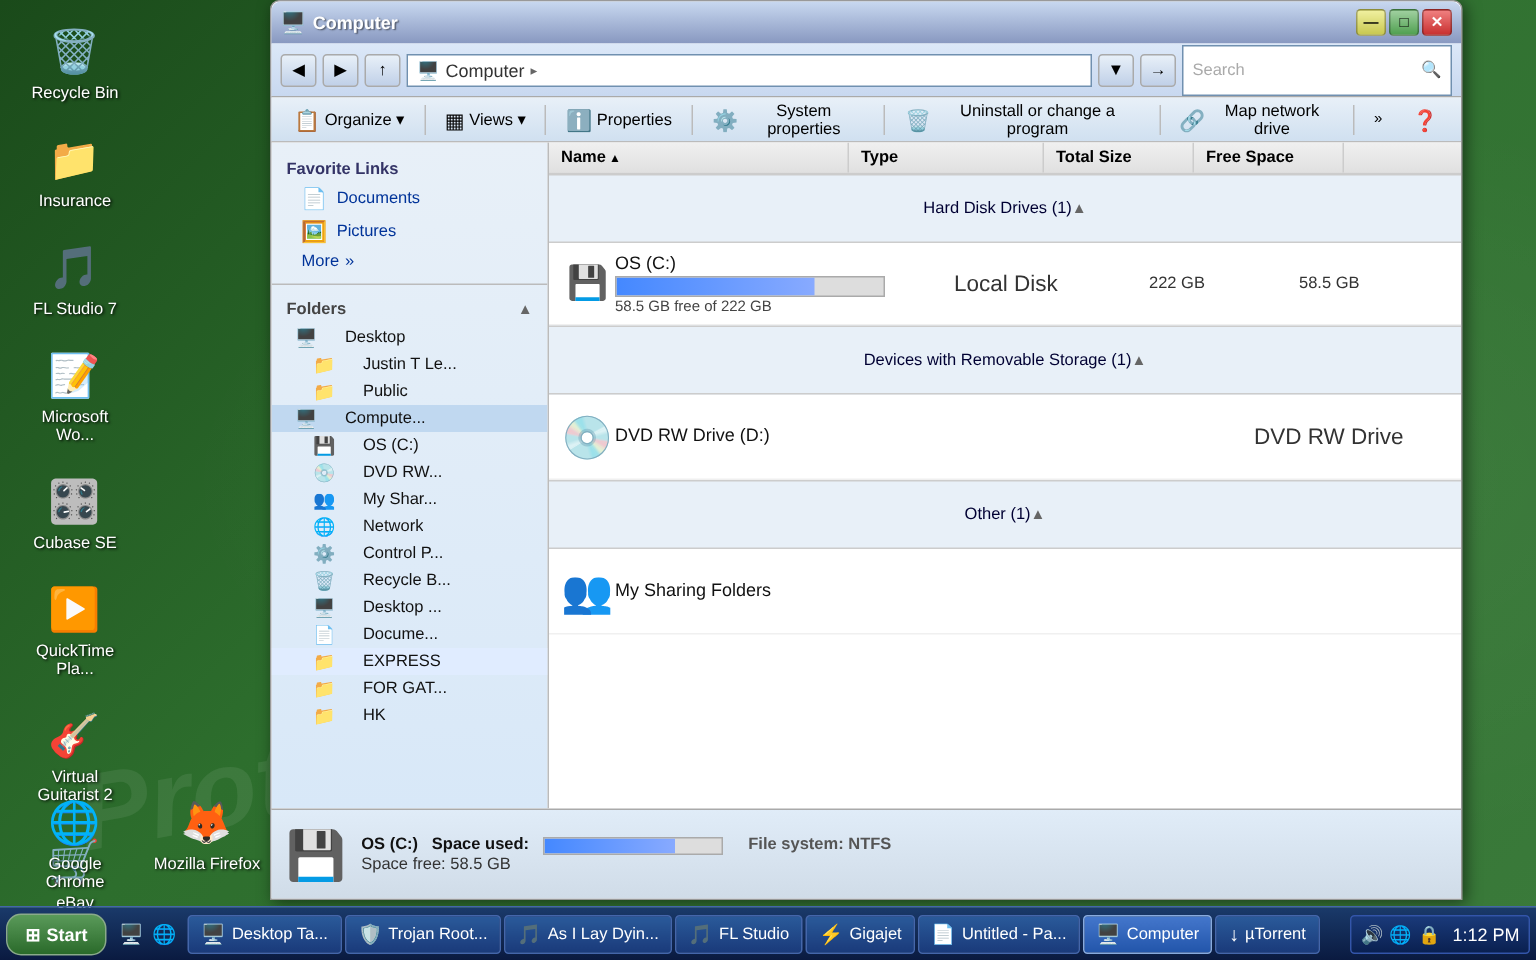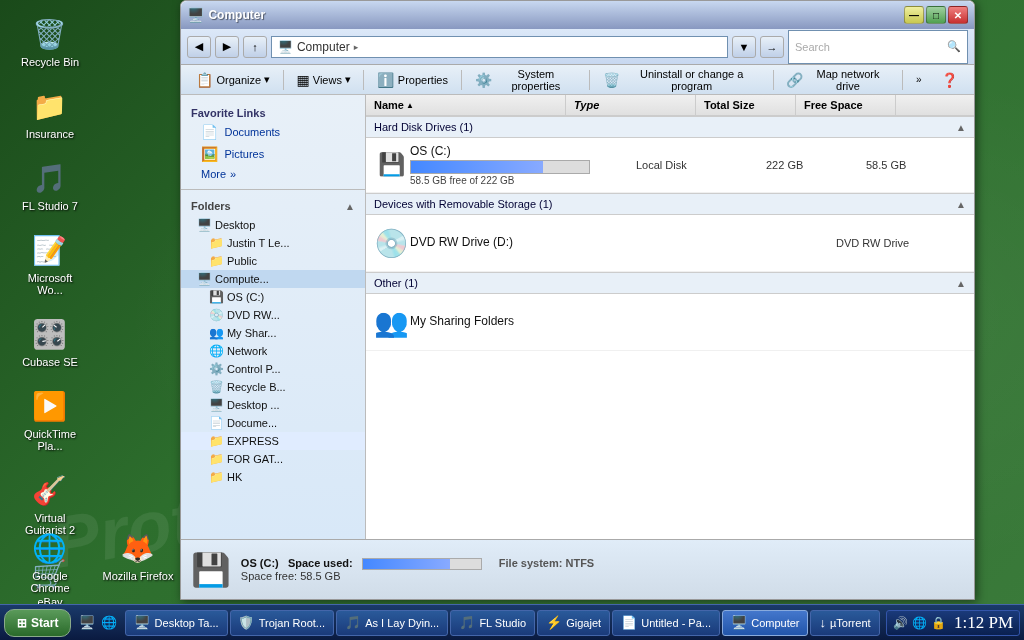--- a/index.html
+++ b/index.html
@@ -148,65 +148,65 @@
 
     .folder-tree { font-size: 11px; }
     .folder-item {
       display: flex; align-items: center; gap: 3px;
       padding: 2px 4px; cursor: pointer; white-space: nowrap; overflow: hidden;
     }
     .folder-item.selected { background: #c0d8f0; }
     .fi-indent1 { padding-left: 16px; }
     .fi-indent2 { padding-left: 28px; }
     .folder-icon { font-size: 12px; }
-    .folder-name { overflow: hidden; text-overflow: ellipsis; color: #111; }
+    .folder-name { overflow: hidden; text-overflow: ellipsis; color: #111; margin-left: 15px; }
 
     
     .file-list {
       flex: 1; overflow-y: auto; padding: 0;
       background: white;
     }
     .column-headers {
       display: flex; align-items: flex-end;
       background: linear-gradient(to bottom, #f0f0f0, #e0e0e0);
       border-bottom: 1px solid #ccc; padding: 0;
       position: sticky; top: 0; z-index: 10;
     }
     .col-header {
       padding: 4px 8px; font-size: 11px; font-weight: bold;
       border-right: 1px solid #ccc; cursor: pointer; display: flex; align-items: center; gap: 2px;
     }
     .col-name { width: 200px; }
-    .col-type { width: 130px; font-style: italic; }
+    .col-type { width: 130px; }
     .col-total { width: 100px; }
     .col-free { width: 100px; }
     .col-sort-icon { font-size: 8px; }
 
     .section-header {
-      display: flex; align-items: center; justify-content: space-between;
-      background: #e8f0f8; padding: 4px 8px; border-bottom: 1px solid #ccc;
+      display: flex; align-items: center; justify-content: center;
+      background: #e8f0f8; padding: 16px 8px; border-bottom: 1px solid #ccc;
       border-top: 1px solid #ccc; cursor: pointer;
     }
     .section-title { font-size: 11px; color: #003; font-weight: normal; }
     .section-collapse { font-size: 10px; color: #666; }
 
     .file-item {
       display: flex; align-items: center;
       padding: 4px 8px; border-bottom: 1px solid #f0f0f0; cursor: pointer;
     }
     .file-item-icon { width: 36px; height: 36px; display: flex; align-items: center; justify-content: center; font-size: 22px; flex-shrink: 0; }
     .file-item-info { flex: 1; }
 
     .drive-item { padding: 6px 8px; }
     .drive-name { font-size: 12px; font-weight: normal; color: #111; margin-bottom: 2px; }
     .drive-bar-container { width: 180px; height: 14px; background: #ddd; border: 1px solid #aaa; overflow: hidden; }
     .drive-bar-used { height: 100%; background: linear-gradient(to right, #4488ff, #88aaff); }
     .drive-free-text { font-size: 10px; color: #444; margin-top: 1px; }
 
-    .file-col-type { width: 130px; font-size: 11px; color: #333; flex-shrink: 0; }
+    .file-col-type { width: 130px; font-size: 15px; color: #333; flex-shrink: 0; }
     .file-col-total { width: 100px; font-size: 11px; color: #333; flex-shrink: 0; }
     .file-col-free { width: 100px; font-size: 11px; color: #333; flex-shrink: 0; }
 
     
     .status-bar {
       background: linear-gradient(to bottom, #e0ecf8, #d0dce8);
       border-top: 1px solid #aaa;
       height: 60px; display: flex; align-items: center; padding: 0 10px; gap: 10px;
     }
     .status-icon { font-size: 32px; }
@@ -238,21 +238,21 @@
       color: white; font-size: 11px; cursor: pointer; display: flex; align-items: center; gap: 4px;
       white-space: nowrap; overflow: hidden; max-width: 150px;
     }
     .taskbar-task .task-icon { font-size: 13px; }
     .taskbar-sys {
       display: flex; align-items: center; gap: 4px;
       background: linear-gradient(to bottom, #1a3a7a, #0a2050);
       border: 1px solid #3355aa; border-radius: 3px; padding: 0 6px; height: 26px;
     }
     .sys-icon { font-size: 12px; cursor: pointer; }
-    .clock { color: white; font-size: 17px; margin-left: 4px; font-family: Liberation Serif, serif; }
+    .clock { color: white; font-size: 12px; margin-left: 4px; }
 
     
     .desktop-watermark {
       position: absolute; left: 50px; bottom: 80px;
       font-size: 72px; font-weight: bold; color: rgba(255,255,255,0.08);
       pointer-events: none; user-select: none; font-style: italic;
       transform: rotate(-10deg);
     }
   </style>
 </head>

